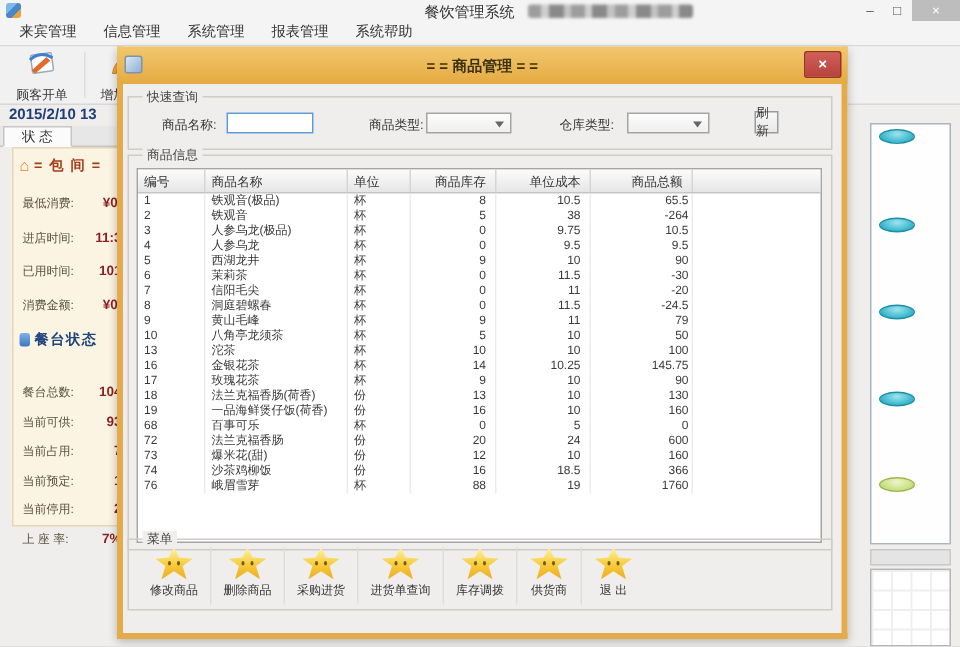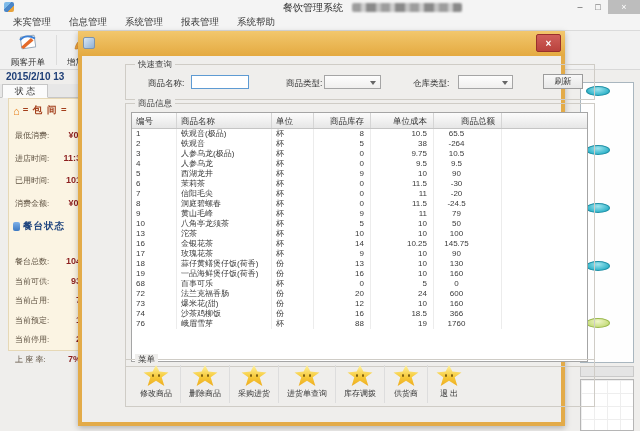--- a/index.html
+++ b/index.html
@@ -69,57 +69,57 @@
     background:#efeeec; border:4px solid #e3ab49; border-top:none; box-shadow:0 2px 6px rgba(0,0,0,.25); }
   .dlg-titlebar { position:absolute; left:-4px; top:0; width:487px; height:25px;
     background:linear-gradient(180deg,#f2c76d,#e4aa41); }
   .dlg-icon { position:absolute; left:5px; top:6px; width:12px; height:12px; border-radius:2px;
     background:linear-gradient(135deg,#d9e7f5,#8fb0d4); border:1px solid #7d94ad; }
   .dlg-title { position:absolute; left:0; width:100%; top:6px; text-align:center;
     font-size:10px; font-weight:bold; color:#3c3115; }
   .dlg-close { position:absolute; right:4px; top:3px; width:25px; height:18px;
     background:linear-gradient(180deg,#d0605a,#b9423d); border:1px solid #99302c; border-radius:2px;
     color:#fff; font-size:10px; font-weight:bold; display:flex; align-items:center; justify-content:center; }
-  .gb { position:absolute; left:3px; width:470px; border:1px solid #cfccc6;margin-left:40px; }
+  .gb { position:absolute; left:3px; width:470px; border:1px solid #cfccc6; }
   .gb-label { position:absolute; top:-6px; left:9px; background:#efeeec; padding:0 3px; font-size:8.5px; color:#444; white-space:nowrap; }
   .gb-quick { top:33px; height:36px; }
   .gb-info  { top:72px; height:264px; }
   .gb-menu  { top:328px; height:48px; }
   .q-label { position:absolute; top:13px; font-size:8.5px; color:#333; white-space:nowrap; }
   .q-name-label { left:22px; }
   .q-type-label { left:160px; }
   .q-wh-label   { left:287px; }
   .txt { position:absolute; left:65px; top:10px; width:58px; height:14px; border:1px solid #5e9bd3;
     background:#fff; font-size:9px; padding:0 2px; font-family:inherit; }
   .sel { position:absolute; top:10px; width:57px; height:14px; border:1px solid #a5a5a5;
     background:linear-gradient(180deg,#fdfdfd,#f0efee); }
   .sel-type { left:198px; } .sel-wh { left:332px; width:55px; }
   .sel::after { content:''; position:absolute; right:4px; top:5px;
     border:3px solid transparent; border-top:4px solid #666; }
-  .btn-refresh { position:absolute; left:417px; top:9px; width:40px; height:15px;
+  .btn-refresh { position:absolute; left:417px; top:9px; width:16px; height:15px;
     background:linear-gradient(180deg,#f8f8f8,#e8e8e8); border:1px solid #9c9c9c;
     font-size:8.5px; color:#333; display:flex; align-items:center; justify-content:center; }
   
   .grid { position:absolute; left:5px; top:8px; width:457px; height:250px; background:#fff; border:1px solid #a5a5a5; overflow:hidden; }
   .grid-header { display:flex; height:16px; background:linear-gradient(180deg,#fcfcfc,#e6e6e6);
     border-bottom:1px solid #c5c5c5; align-items:center; }
   .grid-header span { font-size:8.5px; color:#333; border-right:1px solid #d5d5d5; height:100%; line-height:16px; padding-left:4px; }
   .grid-header span:nth-of-type(1){ width:45px; }
   .grid-header span:nth-of-type(2){ width:95px; }
   .grid-header span:nth-of-type(3){ width:42px; }
   .grid-header span:nth-of-type(4){ width:57px; text-align:right; padding-right:6px; padding-left:0; }
   .grid-header span:nth-of-type(5){ width:63px; text-align:right; padding-right:6px; padding-left:0; }
   .grid-header span:nth-of-type(6){ width:68px; text-align:right; padding-right:6px; padding-left:0; }
   .grid-row { display:flex; height:10px; align-items:center; }
   .grid-row span { font-size:8px; color:#3a3a3a; border-right:1px solid #ececec; height:100%; line-height:10px;
     padding-left:4px; white-space:nowrap; overflow:hidden; }
   .c0 { width:45px; } .c1 { width:95px; } .c2 { width:42px; }
   .c3 { width:57px; text-align:right; padding-right:6px; padding-left:0 !important; }
   .c4 { width:63px; text-align:right; padding-right:6px; padding-left:0 !important; }
-  .c5 { width:68px; text-align:center; padding-right:22px; padding-left:0 !important; }
+  .c5 { width:68px; text-align:right; padding-right:2px; padding-left:0 !important; }
   
   .menu-row { position:absolute; left:6px; top:5px; display:flex; height:38px; }
   .menu-btn { display:flex; flex-direction:column; align-items:center; justify-content:flex-start;
     padding:0 8px; min-width:40px; }
   .menu-btn + .menu-btn { border-left:1px solid #ddd; }
   .star-wrap { position:relative; width:26px; height:22px; }
   .star { position:absolute; inset:0;
     background:linear-gradient(180deg,#fff3a0,#f6c938 55%,#eda91e);
     clip-path:polygon(50% 0%,63% 30%,98% 34%,72% 56%,82% 96%,50% 72%,18% 96%,28% 56%,2% 34%,37% 30%); }
   .eyes { position:absolute; top:9px; left:9px; width:2px; height:3px; background:#7a5c10; border-radius:50%;
@@ -245,20 +245,21 @@
   <div class="oval" style="top:145px;"></div>
   <div class="oval" style="top:203px;"></div>
   <div class="oval" style="top:261px;"></div>
   <div class="oval green" style="top:318px;"></div>
   <div class="right-strip"></div>
   <div class="right-grid"></div>
 
   <div class="dialog">
     <div class="dlg-titlebar">
       <div class="dlg-icon"></div>
+      <div class="dlg-title">= = 商品管理 = =</div>
       <div class="dlg-close">×</div>
     </div>
 
     <div class="gb gb-quick">
       <span class="gb-label">快速查询</span>
       <span class="q-label q-name-label">商品名称:</span>
       <input class="txt" value="" style="">
       <span class="q-label q-type-label">商品类型:</span>
       <div class="sel sel-type"></div>
       <span class="q-label q-wh-label">仓库类型:</span>
@@ -378,21 +379,21 @@
             <div class="grid-row">
               <span class="c0">17</span>
               <span class="c1">玫瑰花茶</span>
               <span class="c2">杯</span>
               <span class="c3">9</span>
               <span class="c4">10</span>
               <span class="c5">90</span>
             </div>
             <div class="grid-row">
               <span class="c0">18</span>
-              <span class="c1">蒜仔黄鳝煲仔饭(荷香)</span>
+              <span class="c1">法兰克福香肠(荷香)</span>
               <span class="c2">份</span>
               <span class="c3">13</span>
               <span class="c4">10</span>
               <span class="c5">130</span>
             </div>
             <div class="grid-row">
               <span class="c0">19</span>
               <span class="c1">一品海鲜煲仔饭(荷香)</span>
               <span class="c2">份</span>
               <span class="c3">16</span>

